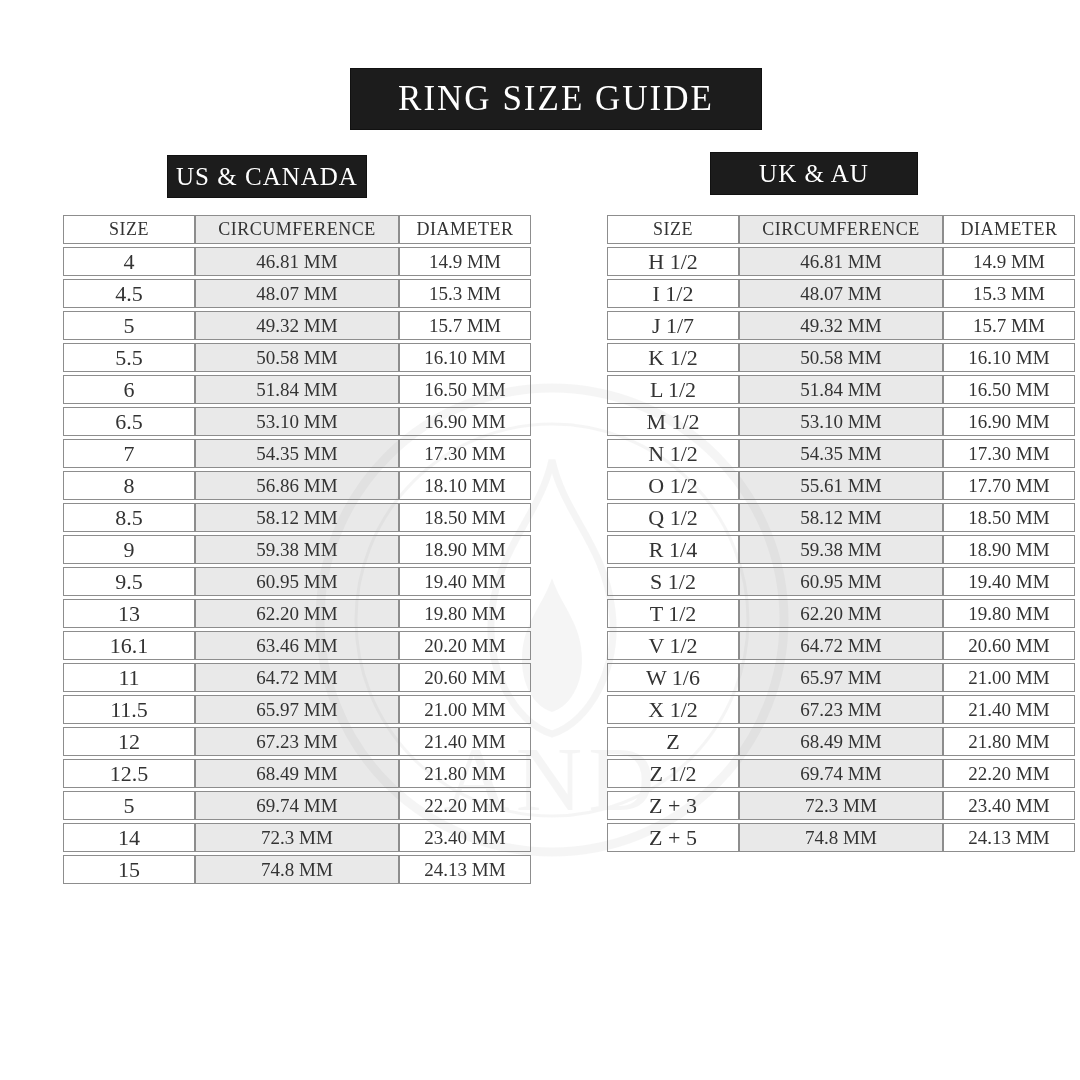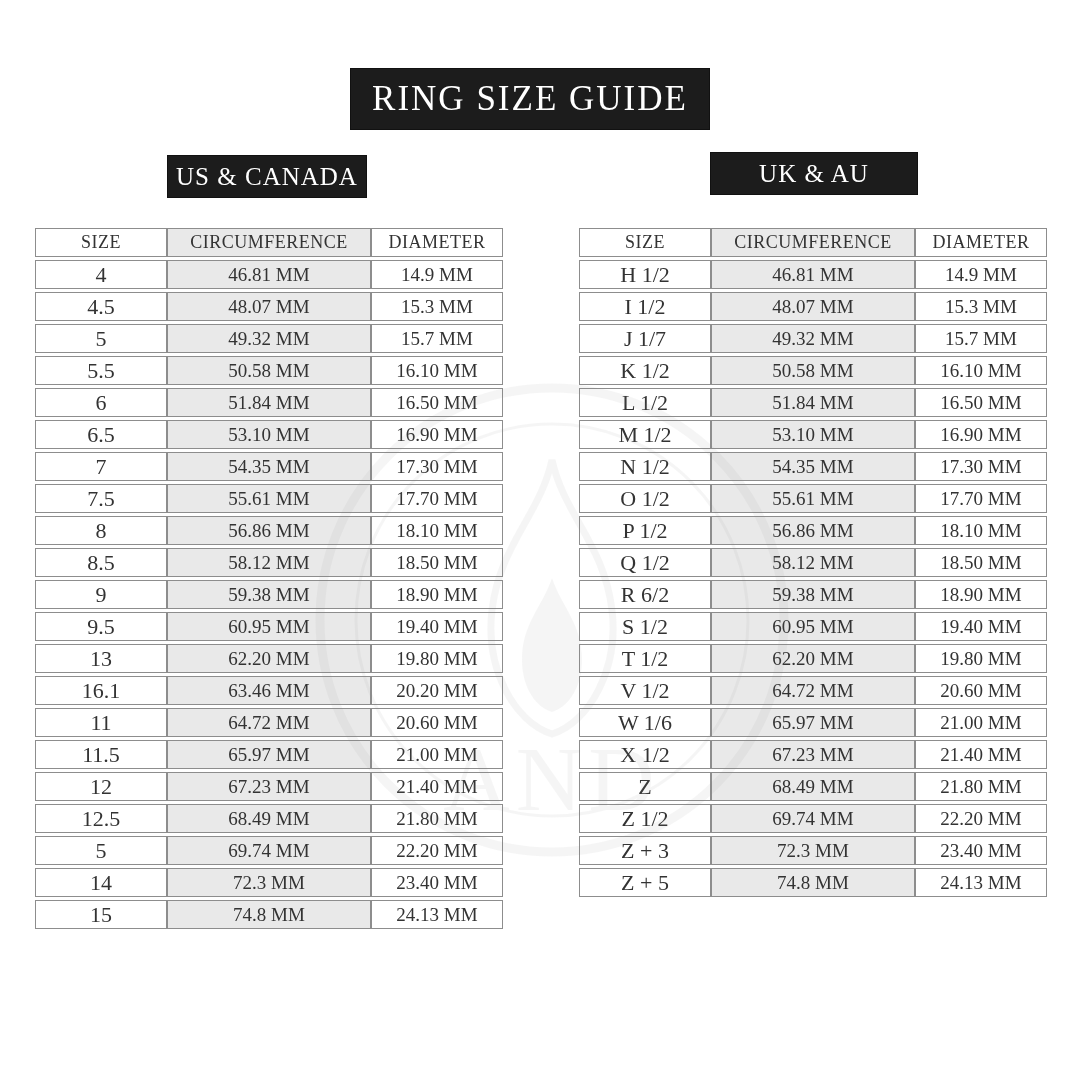--- a/index.html
+++ b/index.html
@@ -13,27 +13,27 @@
     width:1080px;height:1080px;position:relative;overflow:hidden;
     background:var(--page_bg);
     font-family:"Liberation Serif","DejaVu Serif",serif;
   }
   .banner{
     position:absolute;background:var(--banner_bg);color:var(--banner_text);
     display:flex;align-items:center;justify-content:center;
     text-align:center;white-space:nowrap;
     box-shadow:0 0 0 1px #111 inset;
   }
-  #title-banner{left:350px;top:68px;width:360px;height:62px;font-size:35px;letter-spacing:2px;}
+  #title-banner{left:350px;top:68px;width:412px;height:62px;font-size:35px;letter-spacing:2px;}
   #label-us{left:167px;top:155px;width:200px;height:43px;font-size:25px;letter-spacing:1px;}
   #label-uk{left:710px;top:152px;width:208px;height:43px;font-size:25px;letter-spacing:1px;align-items:center;}
 
   table.size-table{
-    position:absolute;top:225px;width:468px;
-    border-collapse:separate;border-spacing:0 3px;table-layout:fixed;
+    position:absolute;top:212px;width:468px;
+    border-collapse:separate;border-spacing:0 3px;table-layout:fixed;margin-left:28px;
   }
   #table-us{left:35px;}
   #table-uk{left:579px;}
   col.c-size{width:132px;} col.c-circ{width:204px;} col.c-diam{width:132px;}
   .size-table th,.size-table td{
     border:1px solid var(--table_border);
     height:29px;padding:0 2px;
     text-align:center;vertical-align:middle;
     color:var(--cell_text);background:#ffffff;
     white-space:nowrap;overflow:hidden;
@@ -113,25 +113,20 @@
         <td>6.5</td>
         <td>53.10 MM</td>
         <td>16.90 MM</td>
       </tr>
       <tr>
         <td>7</td>
         <td>54.35 MM</td>
         <td>17.30 MM</td>
       </tr>
       <tr>
-        <td>7.5</td>
-        <td>55.61 MM</td>
-        <td>17.70 MM</td>
-      </tr>
-      <tr>
         <td>8</td>
         <td>56.86 MM</td>
         <td>18.10 MM</td>
       </tr>
       <tr>
         <td>8.5</td>
         <td>58.12 MM</td>
         <td>18.50 MM</td>
       </tr>
       <tr>
@@ -239,31 +234,26 @@
         <td>N 1/2</td>
         <td>54.35 MM</td>
         <td>17.30 MM</td>
       </tr>
       <tr>
         <td>O 1/2</td>
         <td>55.61 MM</td>
         <td>17.70 MM</td>
       </tr>
       <tr>
-        <td>P 1/2</td>
-        <td>56.86 MM</td>
-        <td>18.10 MM</td>
-      </tr>
-      <tr>
         <td>Q 1/2</td>
         <td>58.12 MM</td>
         <td>18.50 MM</td>
       </tr>
       <tr>
-        <td>R 6/2</td>
+        <td>R 1/4</td>
         <td>59.38 MM</td>
         <td>18.90 MM</td>
       </tr>
       <tr>
         <td>S 1/2</td>
         <td>60.95 MM</td>
         <td>19.40 MM</td>
       </tr>
       <tr>
         <td>T 1/2</td>

